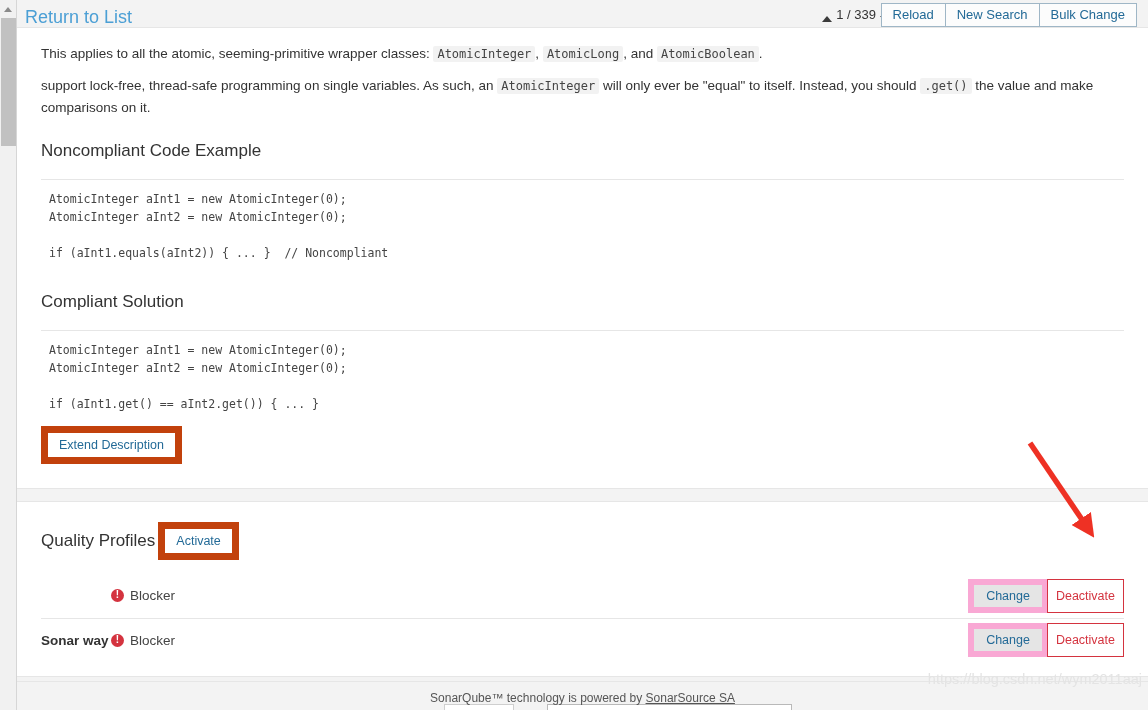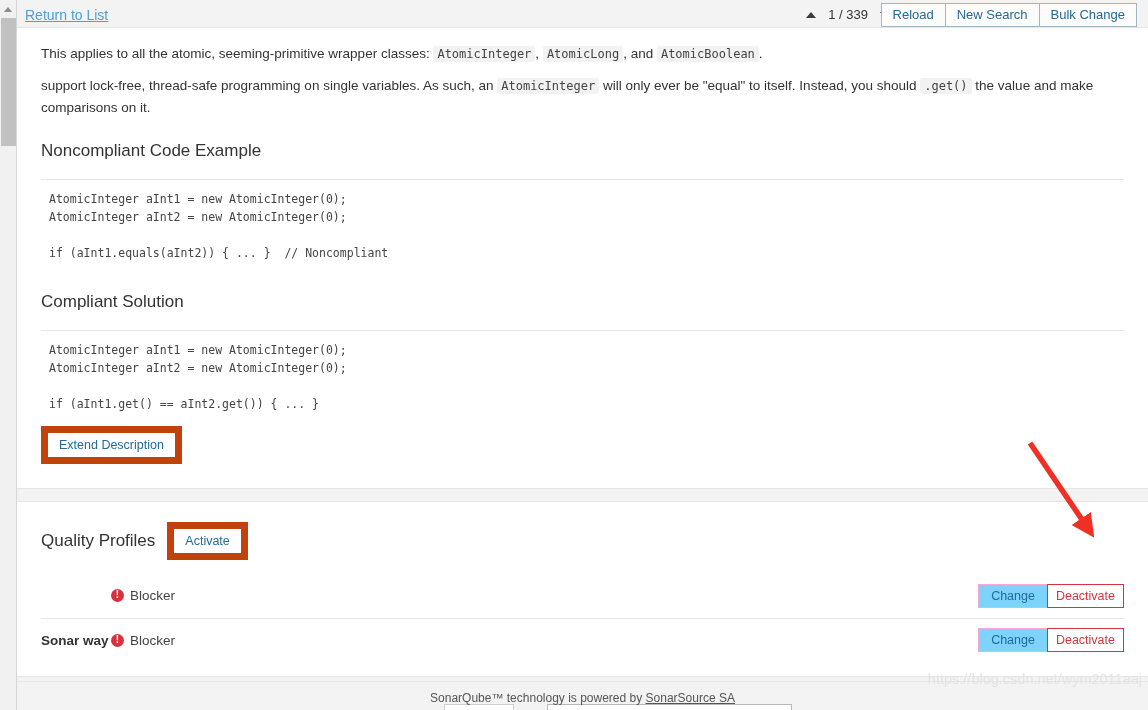--- a/index.html
+++ b/index.html
@@ -59,33 +59,32 @@
   
   .toolbar {
     position: relative;
     height: 28px;
     background: #f3f3f3;
     border-bottom: 1px solid #e6e6e6;
   }
   .return-link {
     position: absolute;
     left: 8px; top: 7px;
-    font-size: 14px;
+    font-size: 18px;
     color: #4b9fd5;
-    text-decoration: underline;
     cursor: pointer;
   }
   .nav-counter {
     position: absolute;
     right: 258px; top: 7px;
     font-size: 13px;
     color: #444;
     display: flex;
-    align-items: center;
-    gap: 12px;
+    align-items: flex-end;
+    gap: 4px;
     white-space: nowrap;
   }
   .tri-up {
     width: 0; height: 0;
     border-left: 5px solid transparent;
     border-right: 5px solid transparent;
     border-bottom: 6px solid #3b3b3b;
     cursor: pointer;
   }
   .tri-down {
@@ -178,21 +177,21 @@
     height: 14px;
     background: #f3f3f3;
     border-top: 1px solid #e6e6e6;
     border-bottom: 1px solid #e6e6e6;
   }
 
   
   .qp-header {
     display: flex;
     align-items: center;
-    gap: 12px;
+    gap: 3px;
     padding: 20px 24px 0 24px;
   }
   .qp-title {
     font-size: 17px;
     color: #333;
     font-weight: normal;
   }
 
   .qp-table {
     margin: 14px 24px 0 24px;
@@ -233,22 +232,22 @@
     font-weight: bold;
     font-family: "Liberation Sans", sans-serif;
     line-height: 14px;
   }
   .qp-actions { text-align: right; white-space: nowrap; }
   .act-group { display: inline-flex; }
   .btn-change {
     font-family: "Liberation Sans", sans-serif;
     font-size: 12.5px;
     color: #236a97;
-    background: #7dd3fc;
-    border: 1px solid #f9a8d4;
+    background: #e5e5e5;
+    border: 6px solid #f9a8d4;
     padding: 4px 12px;
     cursor: pointer;
     line-height: 14px;
   }
   .btn-deactivate {
     font-family: "Liberation Sans", sans-serif;
     font-size: 12.5px;
     color: #d4333f;
     background: #fff;
     border: 1px solid #d4333f;

